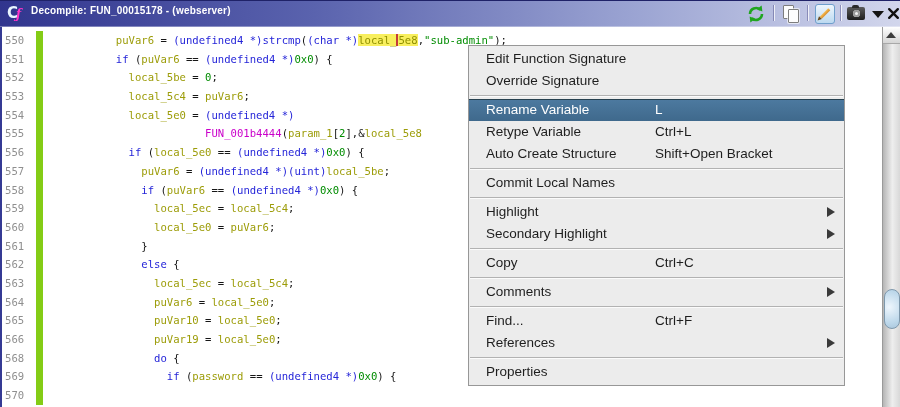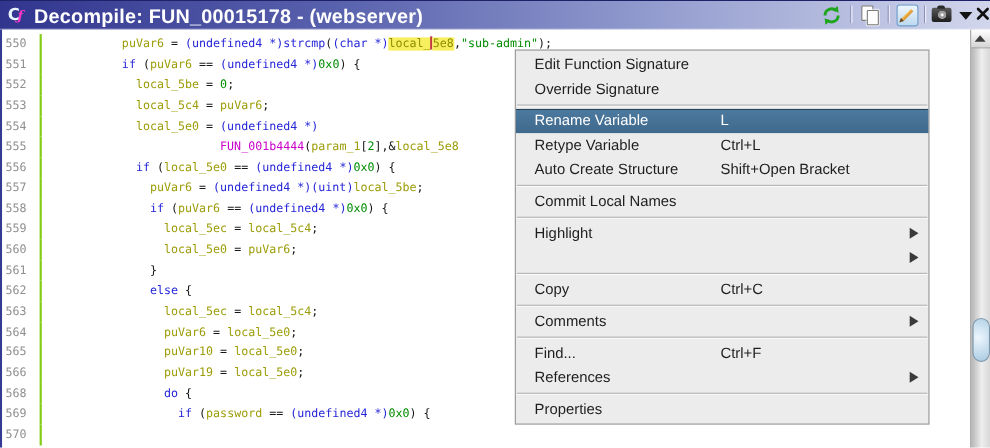--- a/index.html
+++ b/index.html
@@ -6,21 +6,21 @@
   body{width:900px;height:407px;overflow:hidden;font-family:"Liberation Sans",sans-serif;}
   .window{position:relative;width:900px;height:407px;background:#fff;overflow:hidden;}
 
   
   .titlebar{position:absolute;left:0;top:0;width:900px;height:27px;
     background:linear-gradient(to right,#31358e 0%,#5a63ae 35%,#9aa3d2 70%,#d2d6ec 100%);
     box-shadow:inset 0 1px 0 #1f2268, inset 0 -1px 0 rgba(255,255,255,.35);}
   .ghidra-icon{position:absolute;left:7px;top:3px;width:20px;height:20px;}
   .ghidra-icon .gc{position:absolute;left:0;top:1px;font:bold 15px "DejaVu Sans",sans-serif;color:#eaf6ff;}
   .ghidra-icon .gf{position:absolute;left:9px;top:4px;font:italic bold 12px "DejaVu Serif",serif;color:#ff35c8;}
-  .title-text{position:absolute;left:31px;top:5px;color:#ffffff;font-size:18px;font-weight:bold;letter-spacing:.2px;}
+  .title-text{position:absolute;left:31px;top:5px;color:#ffffff;font-size:10px;font-weight:bold;letter-spacing:.2px;}
   .tb-btn{position:absolute;top:3px;width:22px;height:21px;cursor:default;}
   .tb-sep{position:absolute;top:5px;width:1px;height:16px;background:rgba(255,255,255,.75);box-shadow:-1px 0 0 rgba(70,70,130,.45);}
   
   .i-refresh{position:absolute;left:1px;top:1px;}
   
   .i-copy{position:absolute;left:2px;top:2px;width:18px;height:17px;}
   .i-copy .sheet{position:absolute;width:9px;height:12px;background:#fdfdfd;border:1px solid #7d7d7d;border-radius:1px;}
   .i-copy .s1{left:1px;top:0;}
   .i-copy .s2{left:6px;top:4px;box-shadow:0 0 0 1px rgba(255,255,255,.6);}
   
@@ -38,21 +38,21 @@
   .i-close{position:absolute;left:3px;top:3px;}
 
   
   .left-border{position:absolute;left:0;top:27px;width:2px;bottom:0;background:#353a94;}
 
   
   .code{position:absolute;left:2px;top:27px;width:881px;height:380px;background:#ffffff;overflow:hidden;
     font-family:"DejaVu Sans Mono",monospace;font-size:10.6px;}
   .rows{position:absolute;left:0;top:4px;right:0;}
   .row{height:18.7px;line-height:18.7px;white-space:pre;}
-  .ln{display:inline-block;width:31px;padding-left:3px;color:#8f8f8f;border-right:2px solid #84cc16;}
+  .ln{display:inline-block;width:31px;padding-left:3px;color:#8f8f8f;border-right:7px solid #84cc16;}
   .src{padding-left:9px;}
   .t-pl{color:#161616;}
   .t-kw{color:#2424d8;}
   .t-ty{color:#2424d8;}
   .t-fnb{color:#2424d8;}
   .t-var{color:#9c9c08;}
   .t-num{color:#008c00;}
   .t-str{color:#008c00;}
   .t-fn{color:#ca00ca;}
   .t-hl{color:#8f8f00;background:#f8ef5e;}
@@ -175,21 +175,21 @@
       <div class="menu-item"><span>Edit Function Signature</span></div>
       <div class="menu-item"><span>Override Signature</span></div>
       <div class="menu-sep"></div>
       <div class="menu-item selected"><span>Rename Variable</span><span class="shortcut">L</span></div>
       <div class="menu-item"><span>Retype Variable</span><span class="shortcut">Ctrl+L</span></div>
       <div class="menu-item"><span>Auto Create Structure</span><span class="shortcut">Shift+Open Bracket</span></div>
       <div class="menu-sep"></div>
       <div class="menu-item"><span>Commit Local Names</span></div>
       <div class="menu-sep"></div>
       <div class="menu-item"><span>Highlight</span><span class="sub-arrow"></span></div>
-      <div class="menu-item"><span class="sub-arrow"></span></div>
+      <div class="menu-item"><span>Secondary Highlight</span><span class="sub-arrow"></span></div>
       <div class="menu-sep"></div>
       <div class="menu-item"><span>Copy</span><span class="shortcut">Ctrl+C</span></div>
       <div class="menu-sep"></div>
       <div class="menu-item"><span>Comments</span><span class="sub-arrow"></span></div>
       <div class="menu-sep"></div>
       <div class="menu-item"><span>Find...</span><span class="shortcut">Ctrl+F</span></div>
       <div class="menu-item"><span>References</span><span class="sub-arrow"></span></div>
       <div class="menu-sep"></div>
       <div class="menu-item"><span>Properties</span></div>
     </div>

